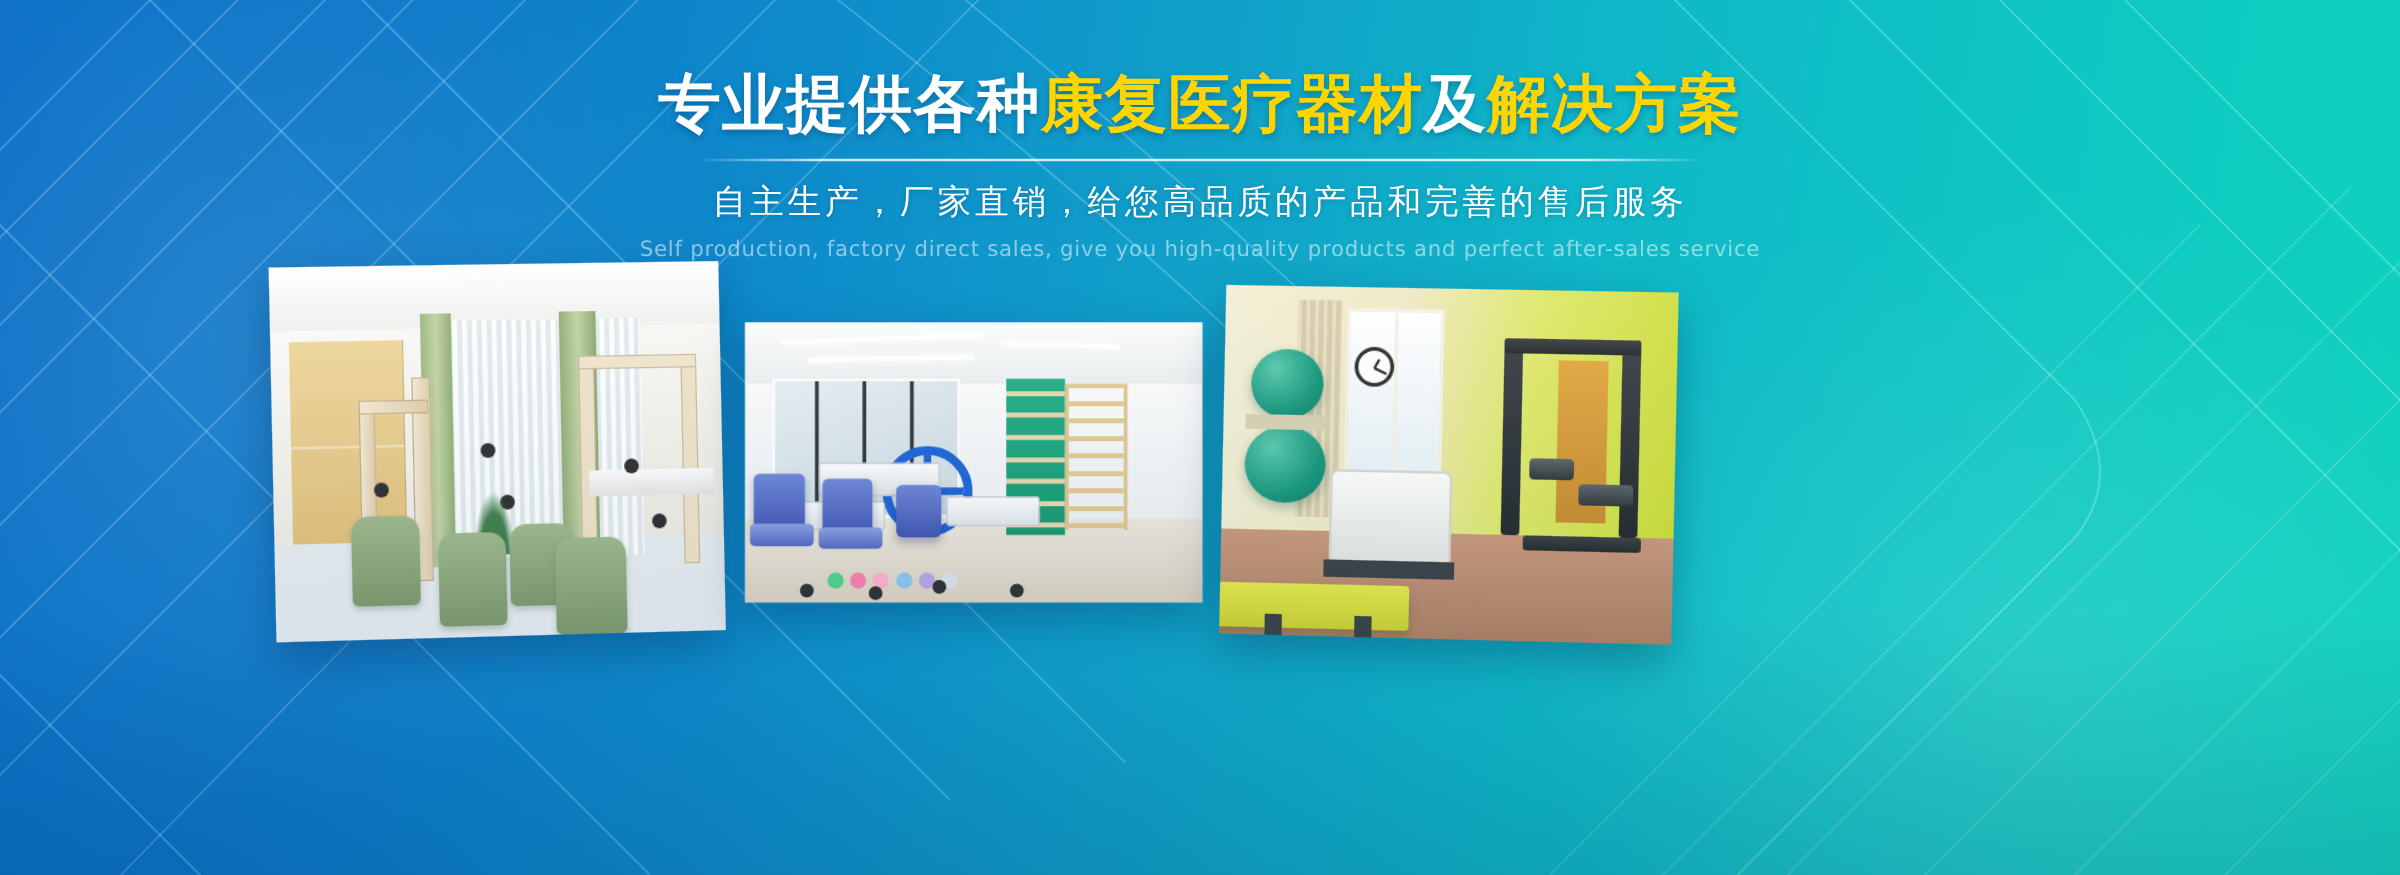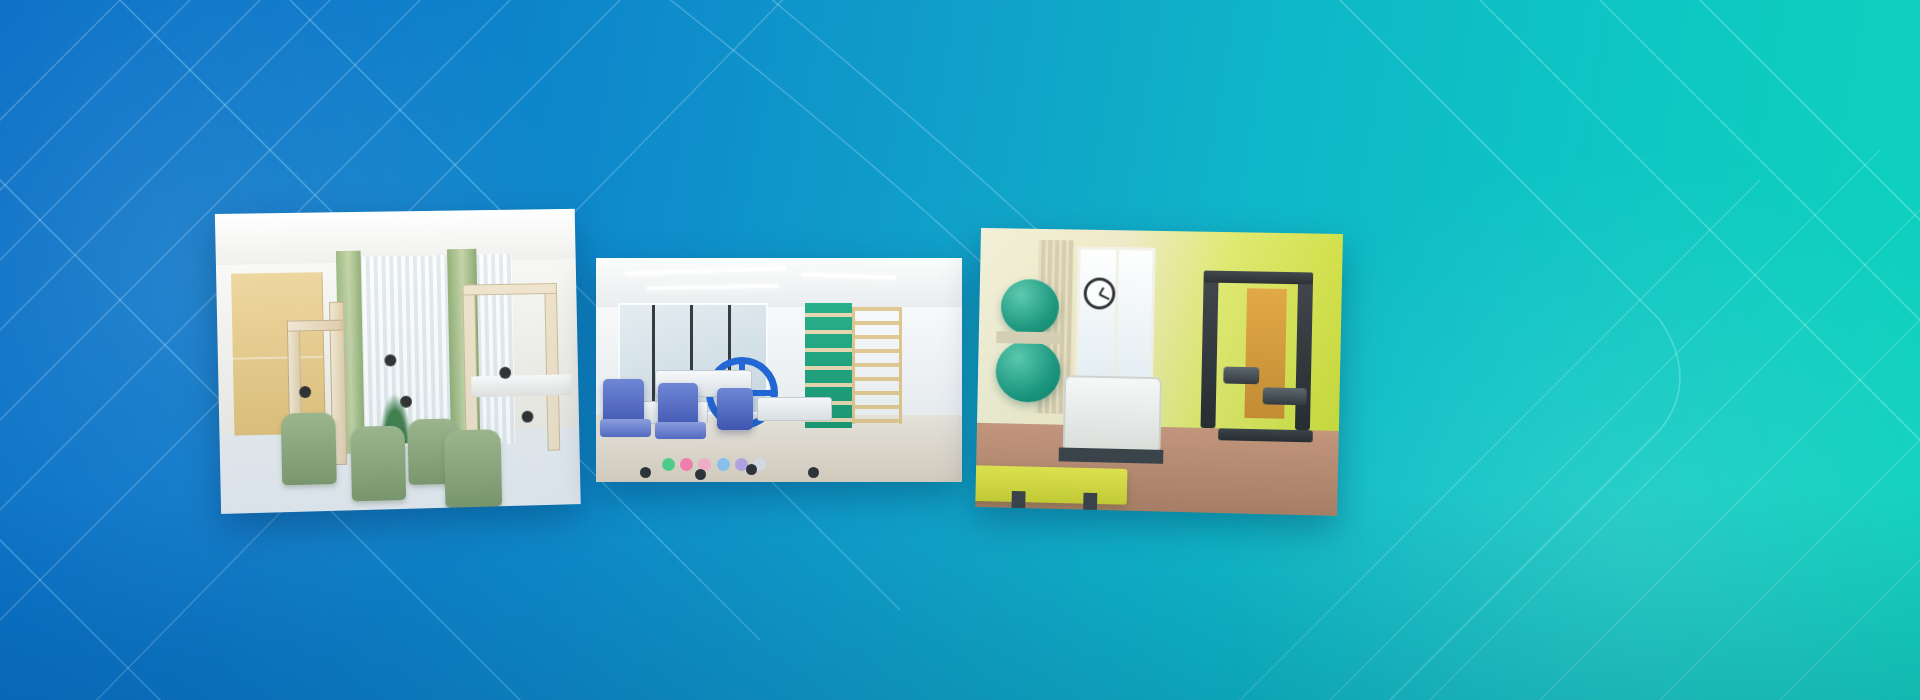--- a/index.html
+++ b/index.html
@@ -184,20 +184,28 @@
       <g stroke="#cfefff" stroke-opacity="0.26" stroke-width="1.6" fill="none">
         <path d="M620 -40 Q900 180 1020 300"></path>
         <path d="M700 -60 Q980 170 1110 300"></path>
       </g>
     </svg>
   </div>
 
   <div class="glow-left"></div>
   <div class="glow-right"></div>
 
+  <div class="copy">
+    <div class="headline">
+      <span class="w">专业提供各种</span><span class="y">康复医疗器材</span><span class="w">及</span><span class="y">解决方案</span>
+    </div>
+    <div class="rule"></div>
+    <div class="sub-cn">自主生产，厂家直销，给您高品质的产品和完善的售后服务</div>
+    <div class="sub-en">Self production, factory direct sales, give you high-quality products and perfect after-sales service</div>
+  </div>
 
   <div class="photos">
 
     <div class="photo" id="photo-1">
       <div class="scene s1 room">
         <div class="wall"></div>
         <div class="ceil"></div>
         <div class="obj win"></div>
         <div class="obj sheer"></div>
         <div class="obj cur-a"></div>

